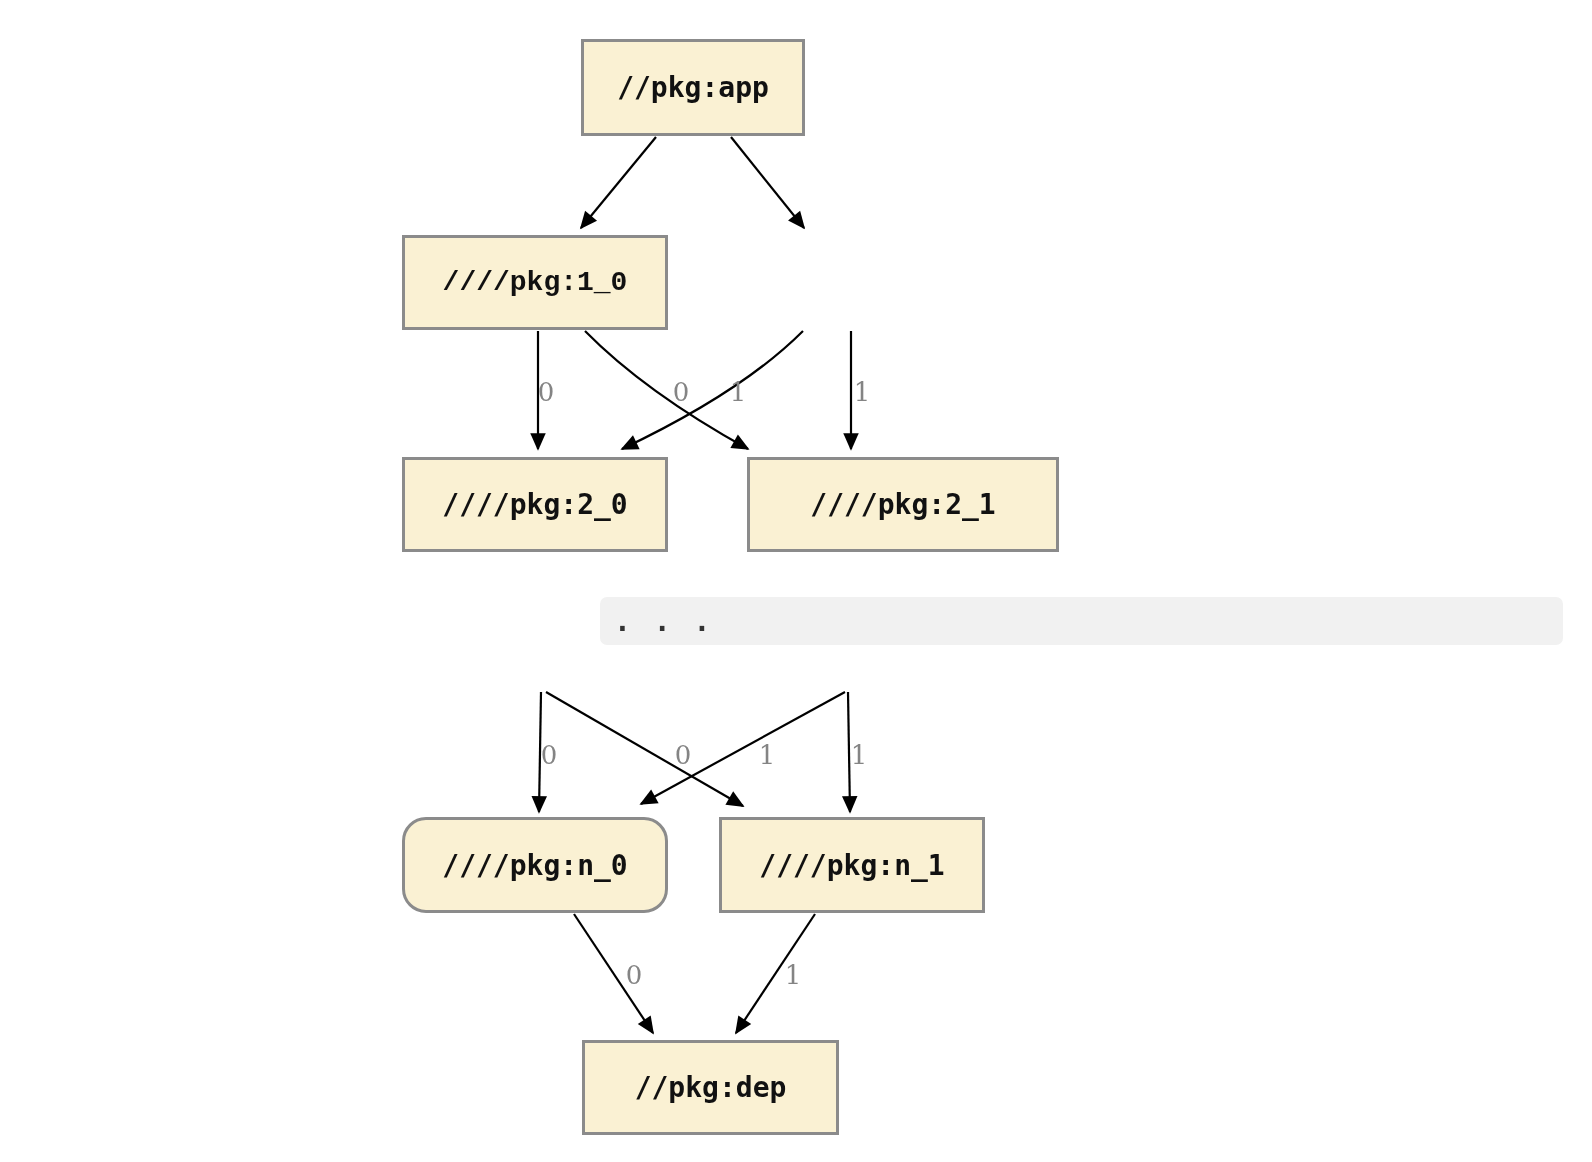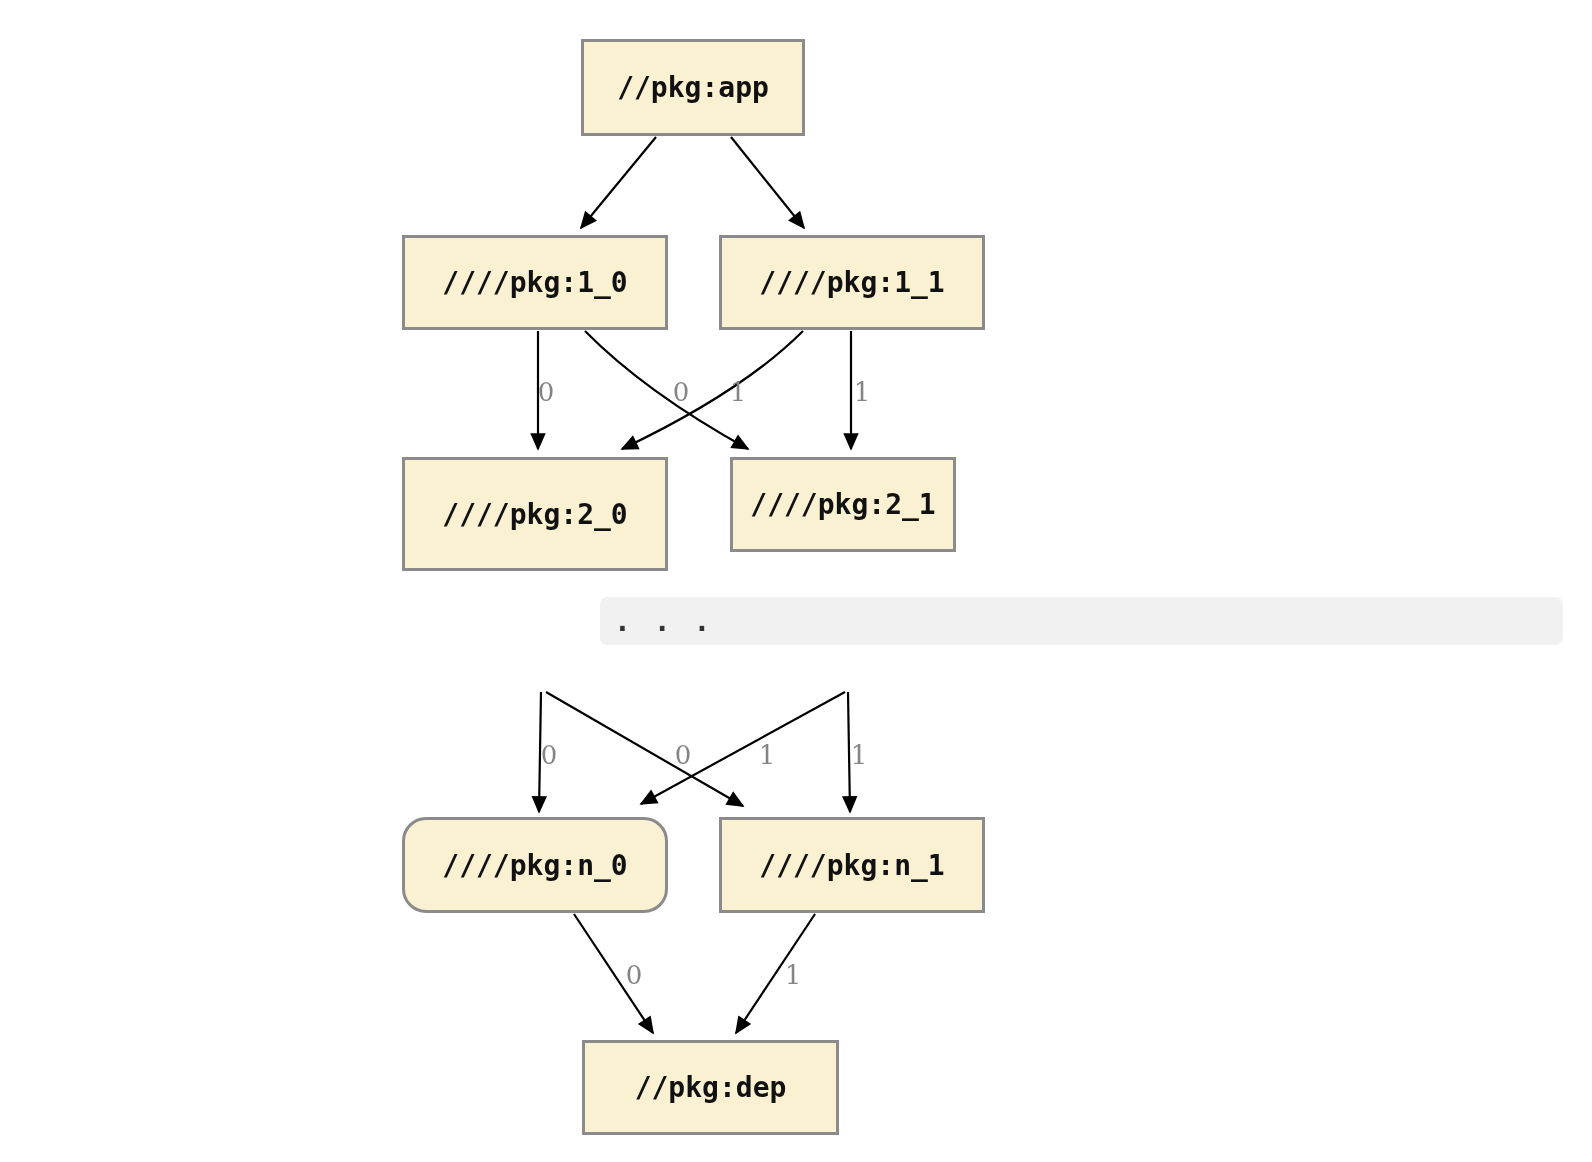--- a/index.html
+++ b/index.html
@@ -78,33 +78,30 @@
     <text class="elabel" text-anchor="middle" x="859" y="764">1</text>
 
     <text class="elabel" text-anchor="middle" x="634" y="984">0</text>
     <text class="elabel" text-anchor="middle" x="793" y="984">1</text>
   </svg>
 
   <div class="node" style="left:581px;top:39px;width:224px;height:97px;">
     <span>//pkg:app</span>
   </div>
 
-  <div class="node" style="left:402px;top:235px;width:266px;height:95px;">
+  <div class="node" style="left:402px;top:235px;width:266px;height:95px;font-family:Liberation Mono, monospace;">
     <span>////pkg:1_0</span>
   </div>
 
-  <div class="node" style="left:719px;top:235px;width:266px;height:95px;">
-    <span>////pkg:1_1</span>
-  </div>
 
-  <div class="node" style="left:402px;top:457px;width:266px;height:114px;">
+  <div class="node" style="left:402px;top:457px;width:266px;height:95px;">
     <span>////pkg:2_0</span>
   </div>
 
-  <div class="node" style="left:730px;top:457px;width:226px;height:95px;">
+  <div class="node" style="left:747px;top:457px;width:312px;height:95px;">
     <span>////pkg:2_1</span>
   </div>
 
   <div class="band">
     <span>. . .</span>
   </div>
 
   <div class="node" style="left:402px;top:817px;width:266px;height:96px;border-radius:24px;">
     <span>////pkg:n_0</span>
   </div>

